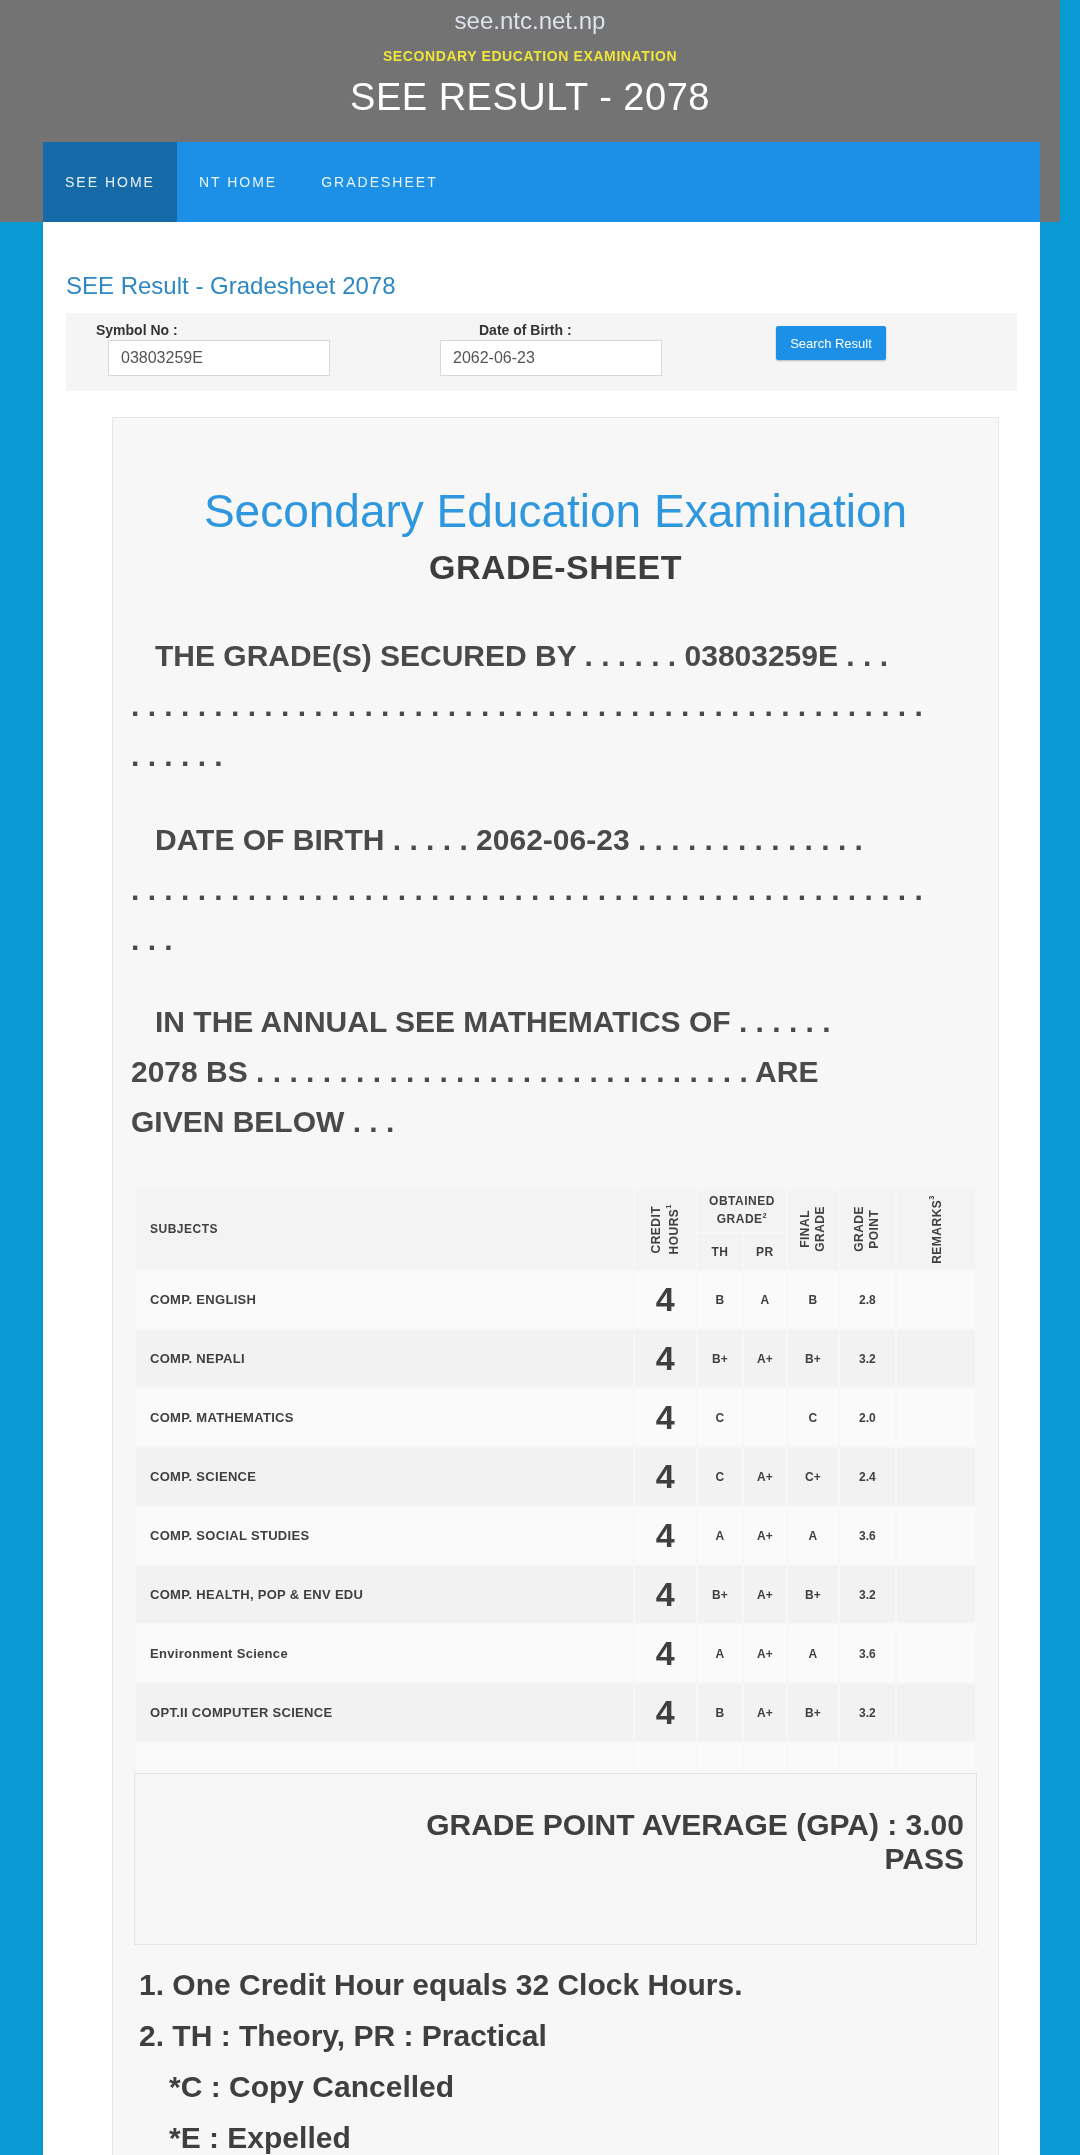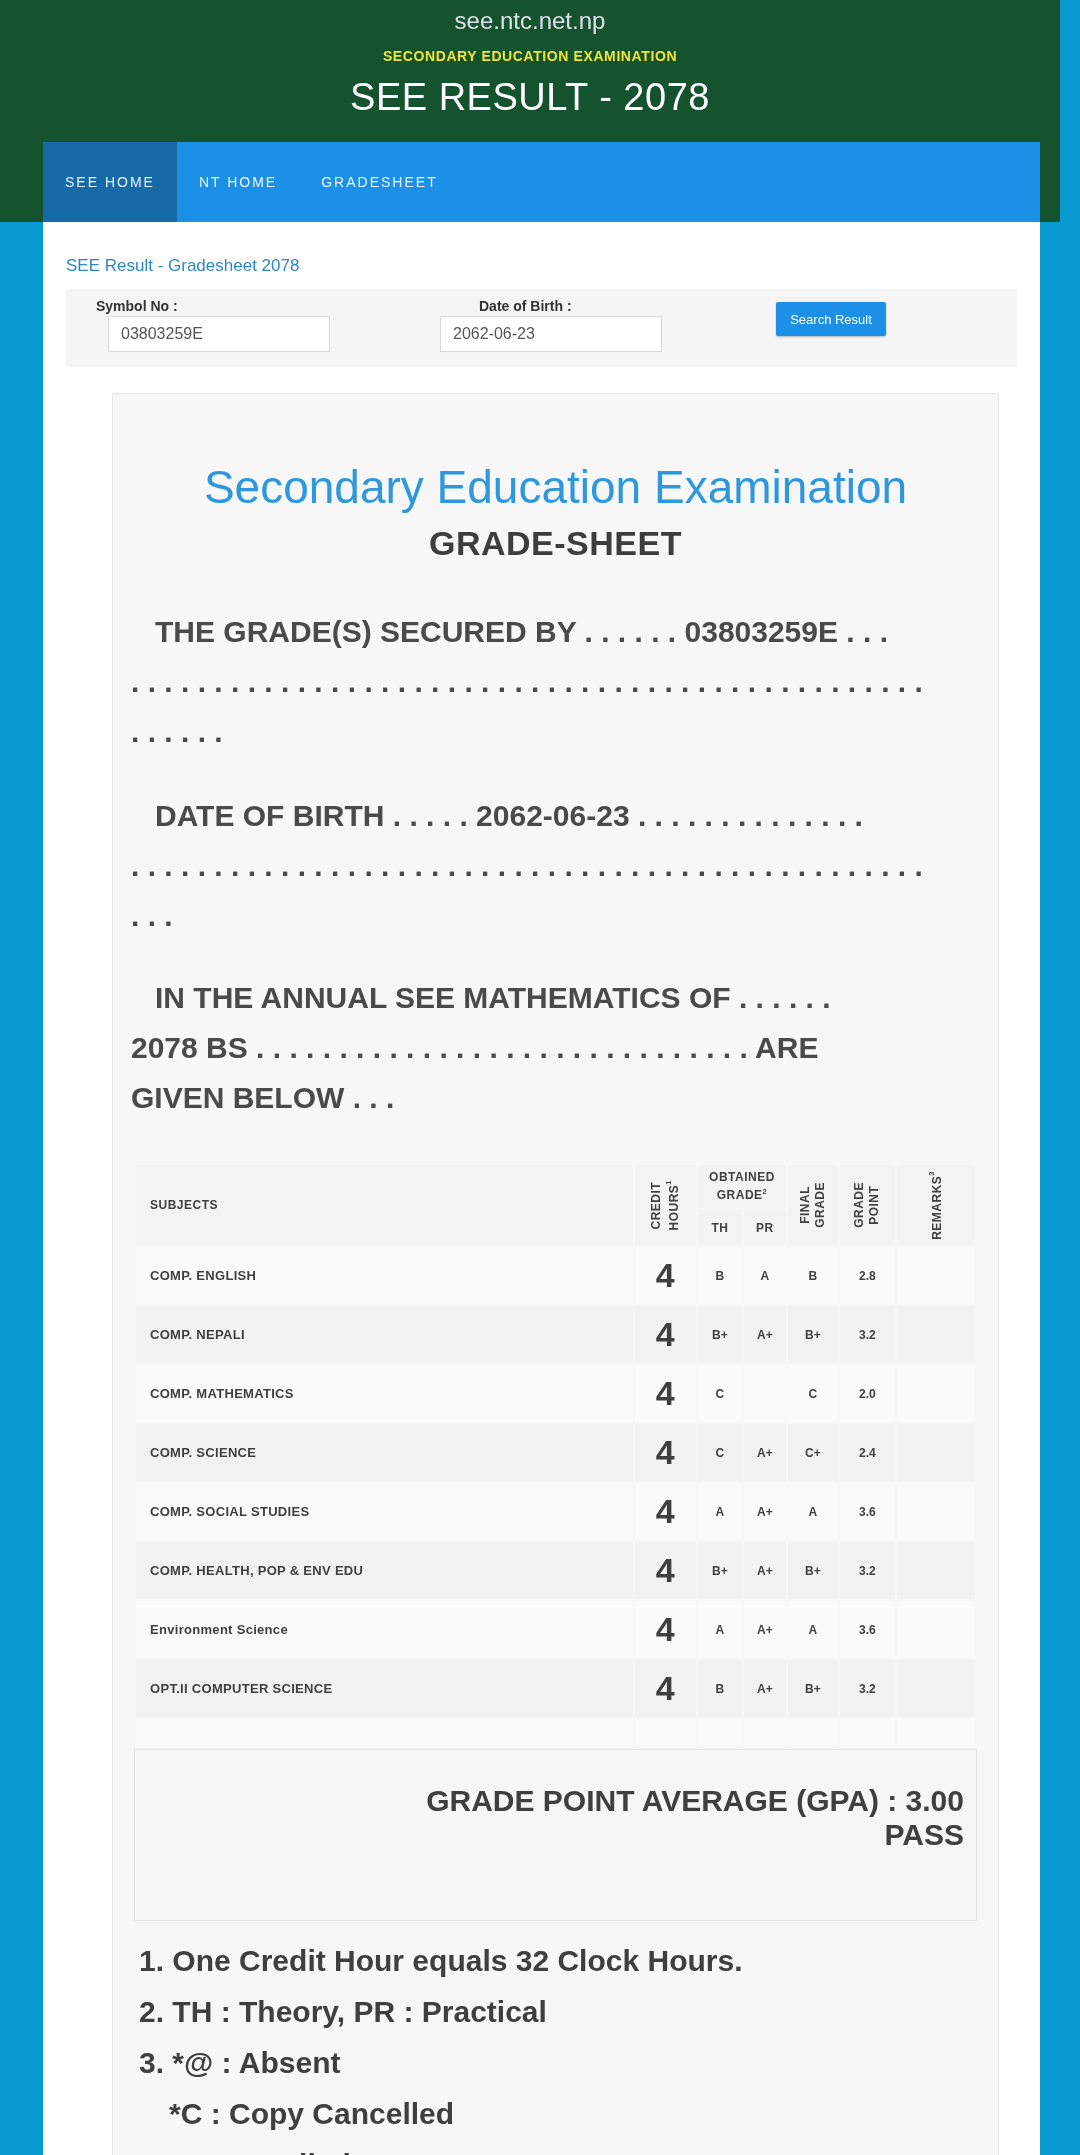--- a/index.html
+++ b/index.html
@@ -4,30 +4,30 @@
 <style>
   * { margin:0; padding:0; box-sizing:border-box; }
   html,body { width:1080px; }
   body {
     height:2155px; overflow:hidden;
     background:#0999d3;
     font-family:"Liberation Sans", sans-serif;
     -webkit-font-smoothing:antialiased;
   }
   
-  .site-header { background:#14532d; height:222px; width:1060px; position:relative; }
+  .site-header { background:#737373; height:222px; width:1060px; position:relative; }
   .site-domain { color:#dde1ea; text-align:center; font-size:24px; padding-top:7px; font-weight:400; }
   .site-subtitle { color:#efe43c; text-align:center; font-size:14px; font-weight:bold; letter-spacing:.6px; margin-top:13px; }
   .site-title { color:#ffffff; text-align:center; font-size:38px; font-weight:500; letter-spacing:.5px; margin-top:12px; }
   .navbar { position:absolute; left:43px; bottom:0; width:997px; height:80px; background:#1b90e6; display:flex; }
   .nav-tab { height:80px; display:flex; align-items:center; padding:0 22px; color:#eaf4fd; font-size:14px; font-weight:500; letter-spacing:2px; cursor:pointer; }
   .nav-tab.active { background:#176aa8; }
   
   .content { margin-left:43px; width:997px; background:#ffffff; height:1933px; overflow:hidden; padding:0 23px; }
-  .page-heading { color:#2d87c3; font-size:17px; font-weight:400; padding-top:34px; }
+  .page-heading { color:#2d87c3; font-size:24px; font-weight:400; padding-top:50px; }
   
   .form-panel { position:relative; background:#f5f5f5; height:78px; margin-top:13px; }
   .form-label { position:absolute; font-size:14px; font-weight:bold; color:#333; }
   .lbl-symbol { left:30px; top:9px; }
   .lbl-dob { left:377px; top:9px;padding-left:36px; }
   .form-input { position:absolute; top:27px; height:36px; width:222px; background:#fff; border:1px solid #d9d9d9; padding:0 12px; font-size:16px; color:#555; font-family:"Liberation Sans",sans-serif; }
   .inp-symbol { left:42px; }
   .inp-dob { left:374px; }
   .search-btn { position:absolute; left:710px; top:13px; width:110px; height:34px; background:#1b90e6; color:#fff; border:none; font-size:13px; border-radius:2px; box-shadow:0 1px 2px rgba(0,0,0,.25); cursor:pointer; font-family:"Liberation Sans",sans-serif; }
   
@@ -245,18 +245,17 @@
     </table>
 
     <div class="gpa-box">
       <div class="gpa-line">GRADE POINT AVERAGE (GPA) : 3.00</div>
       <div class="result-line">PASS</div>
     </div>
 
     <div class="notes">
       <div>1. One Credit Hour equals 32 Clock Hours.</div>
       <div>2. TH : Theory, PR : Practical</div>
-      <div>3. *@ : Absent</div>
       <div class="indent">*C : Copy Cancelled</div>
       <div class="indent">*E : Expelled</div>
     </div>
   </section>
 </main>
 
 </body></html>

